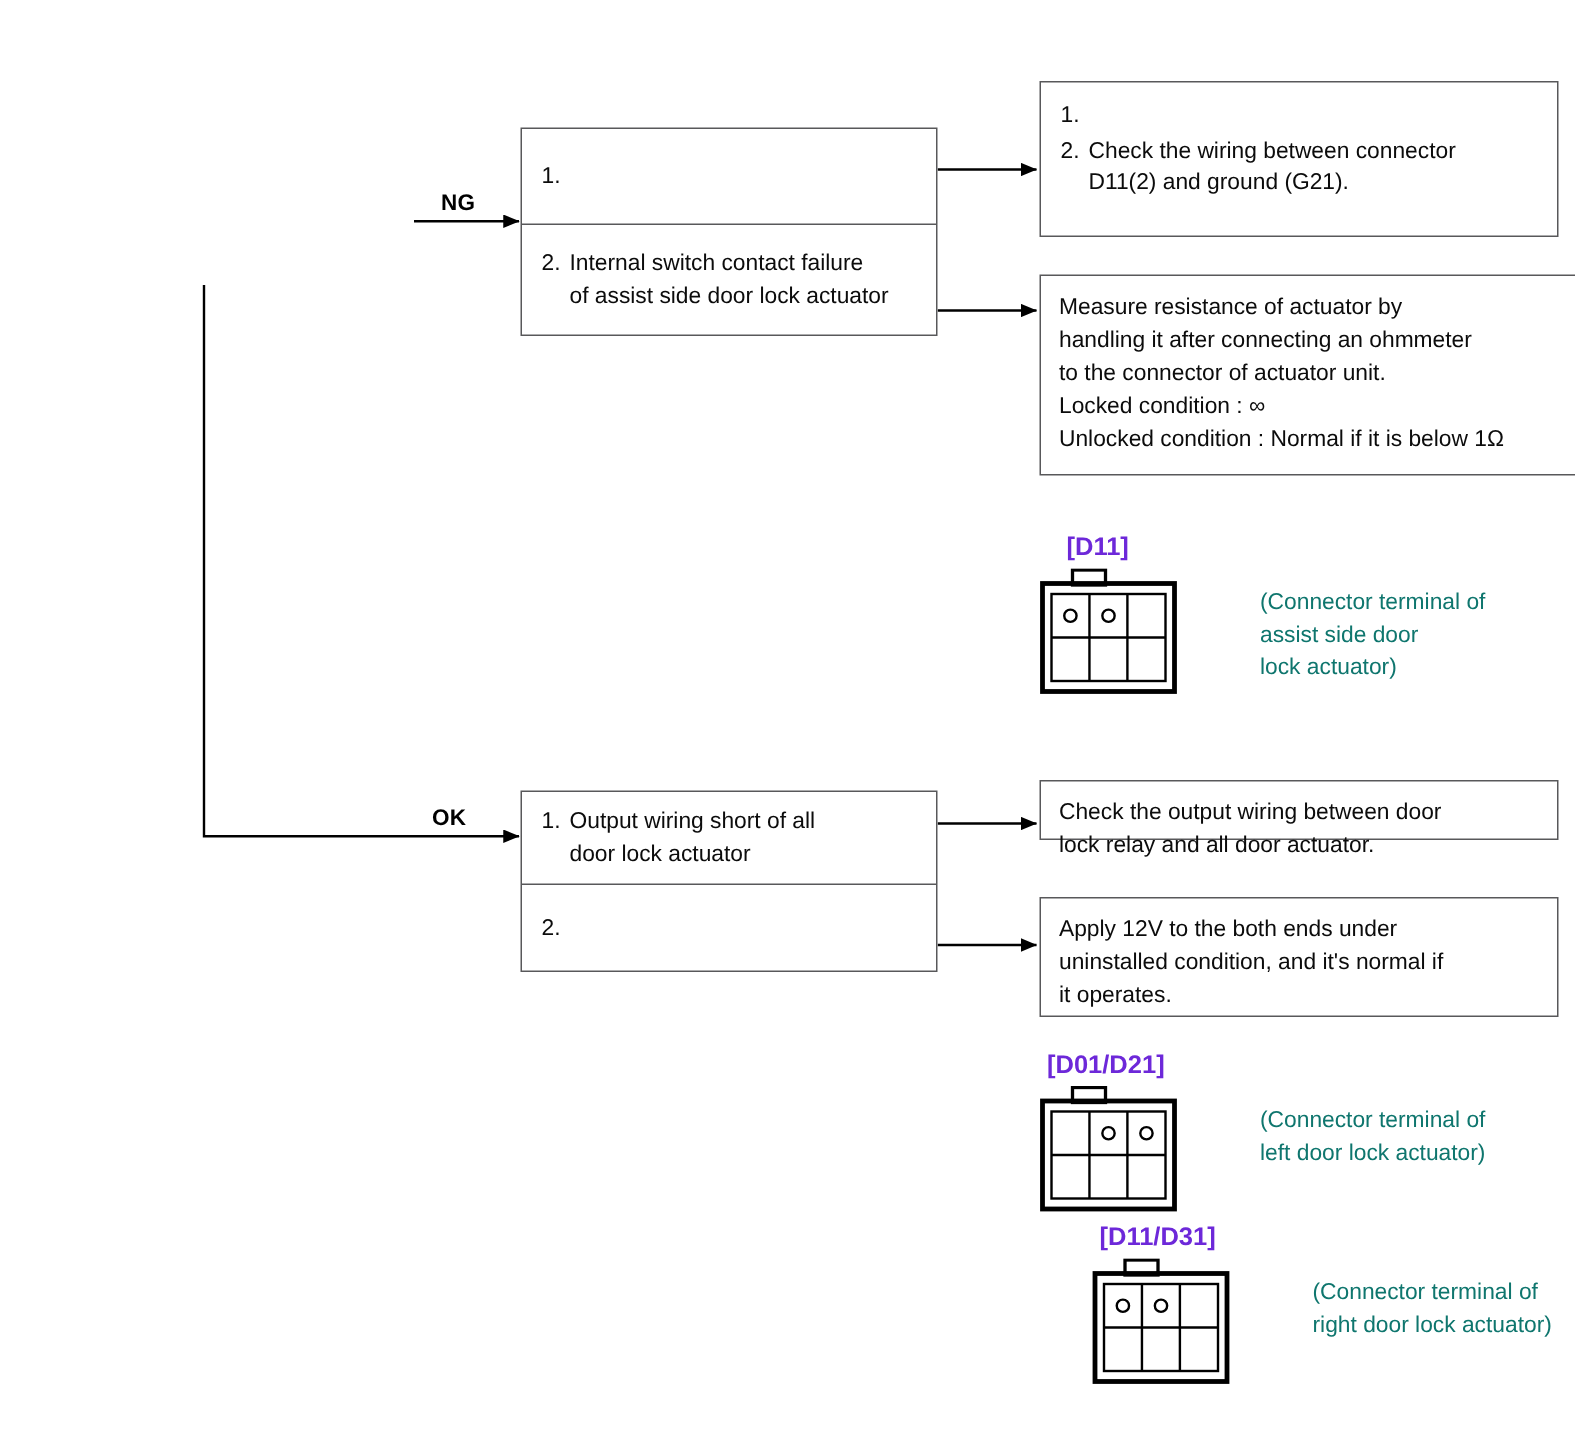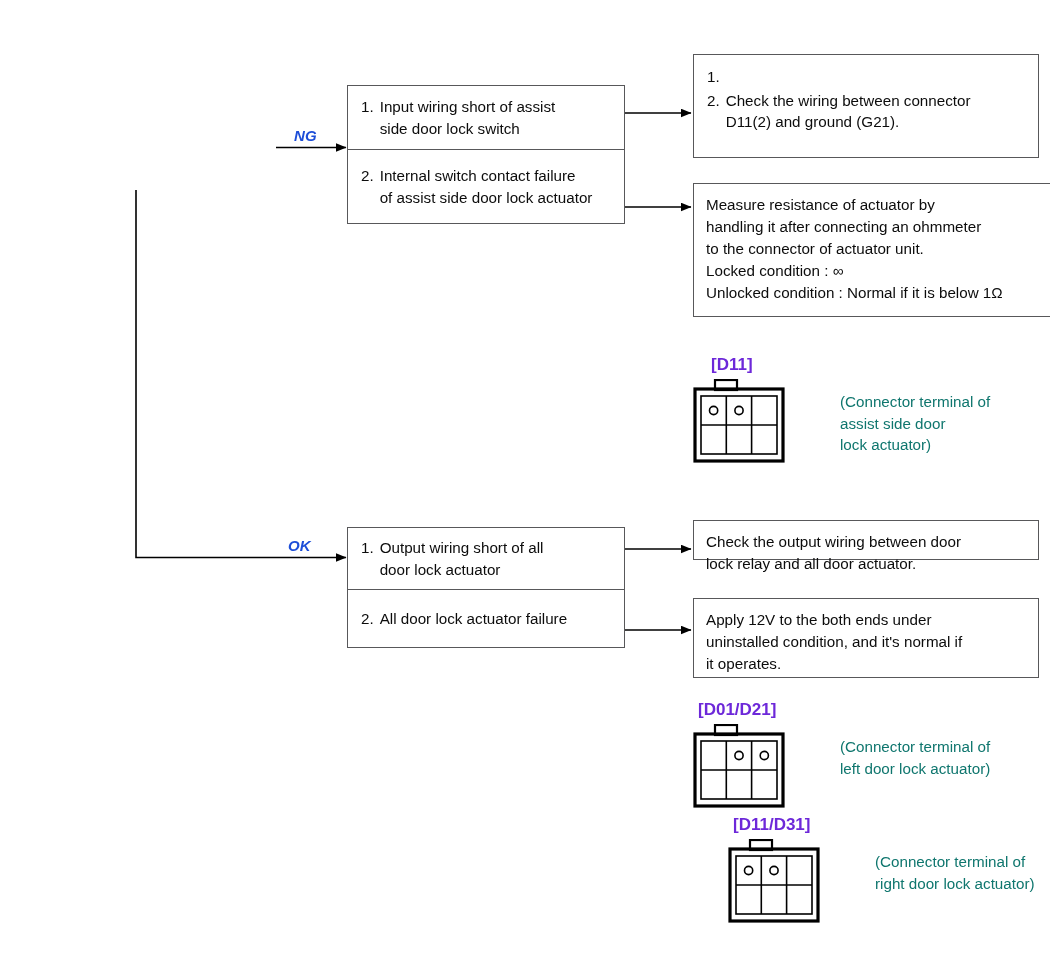--- a/index.html
+++ b/index.html
@@ -64,22 +64,21 @@
     white-space: pre-line;
     padding: 10px 10px 10px 12px;
   }
 
   
   .branch-label {
     position: absolute;
     font-weight: bold;
     font-size: 15px;
     letter-spacing: 0.2px;
-    color: #1d4ed8;
-    font-style: italic;
+    color: #000000;
   }
 
   
   .conn-group { position: absolute; }
   .conn-tag {
     position: absolute;
     font-weight: bold;
     font-size: 17px;
     color: #6d28d9;
     white-space: nowrap;
@@ -120,22 +119,20 @@
   </svg>
 
 
   <div class="branch-label" style="left:294px; top:127px;">NG</div>
   <div class="branch-label" style="left:288px; top:537px;">OK</div>
 
   <div class="node box" style="left:347px; top:85px; width:278px; height:139px;">
     <div class="split-row" style="height:63px;">
       <div class="numitem">
         <span class="num">1.</span>
-        <span class="txt">Input wiring short of assist
-side door lock switch</span>
       </div>
     </div>
     <div class="split-row" style="height:75px;">
       <div class="numitem">
         <span class="num">2.</span>
         <span class="txt">Internal switch contact failure
 of assist side door lock actuator</span>
       </div>
     </div>
   </div>
@@ -180,21 +177,20 @@
     <div class="split-row" style="height:61px;">
       <div class="numitem">
         <span class="num">1.</span>
         <span class="txt">Output wiring short of all
 door lock actuator</span>
       </div>
     </div>
     <div class="split-row" style="height:59px;">
       <div class="numitem">
         <span class="num">2.</span>
-        <span class="txt">All door lock actuator failure</span>
       </div>
     </div>
   </div>
 
   <div class="node box" style="left:693px; top:520px; width:346px; height:40px;">
     <div class="plain">Check the output wiring between door
 lock relay and all door actuator.</div>
   </div>
 
   <div class="node box" style="left:693px; top:598px; width:346px; height:80px;">

